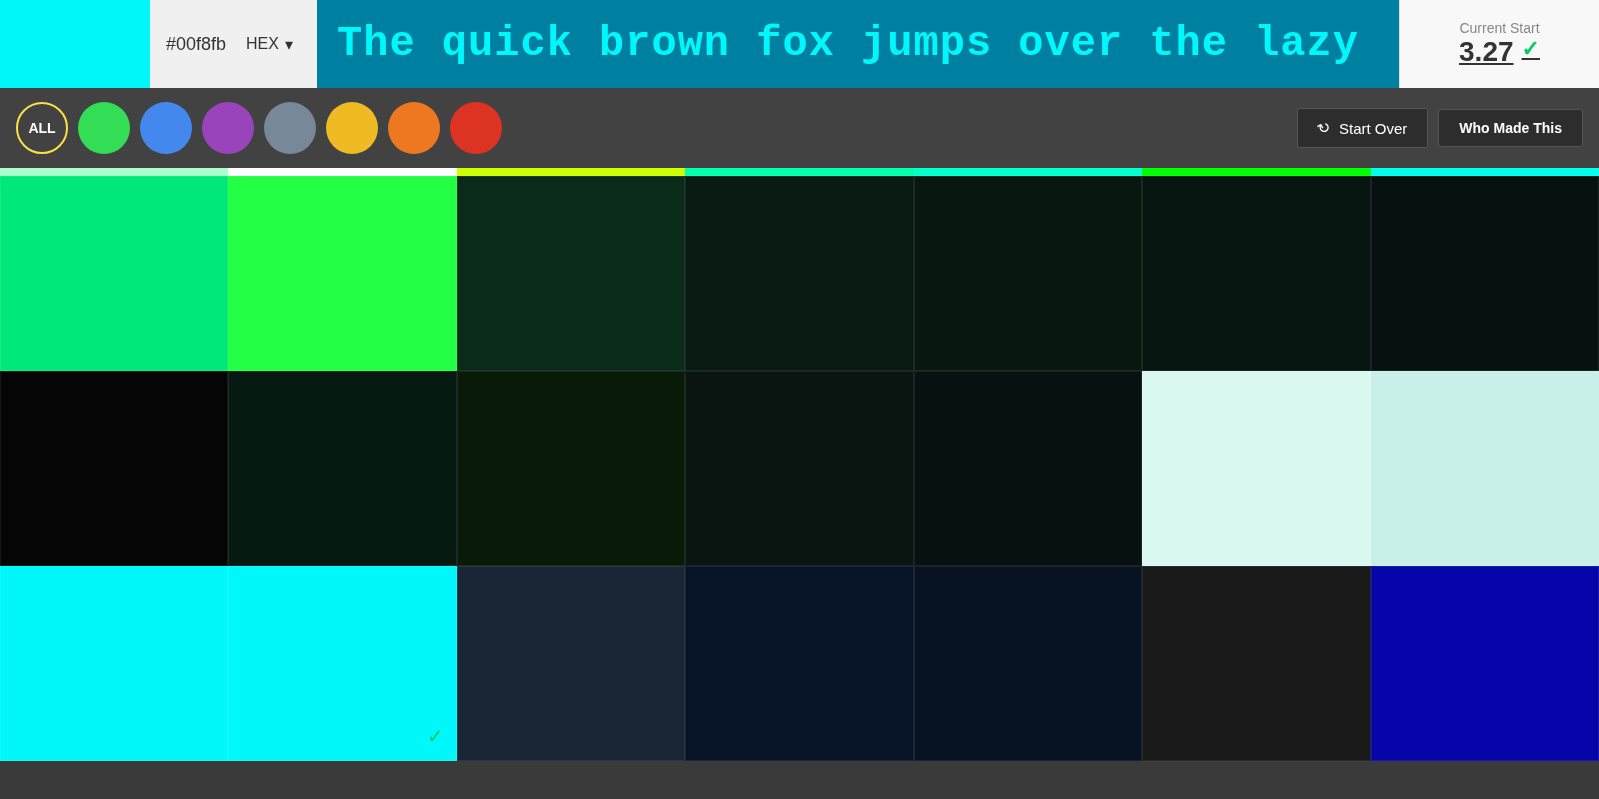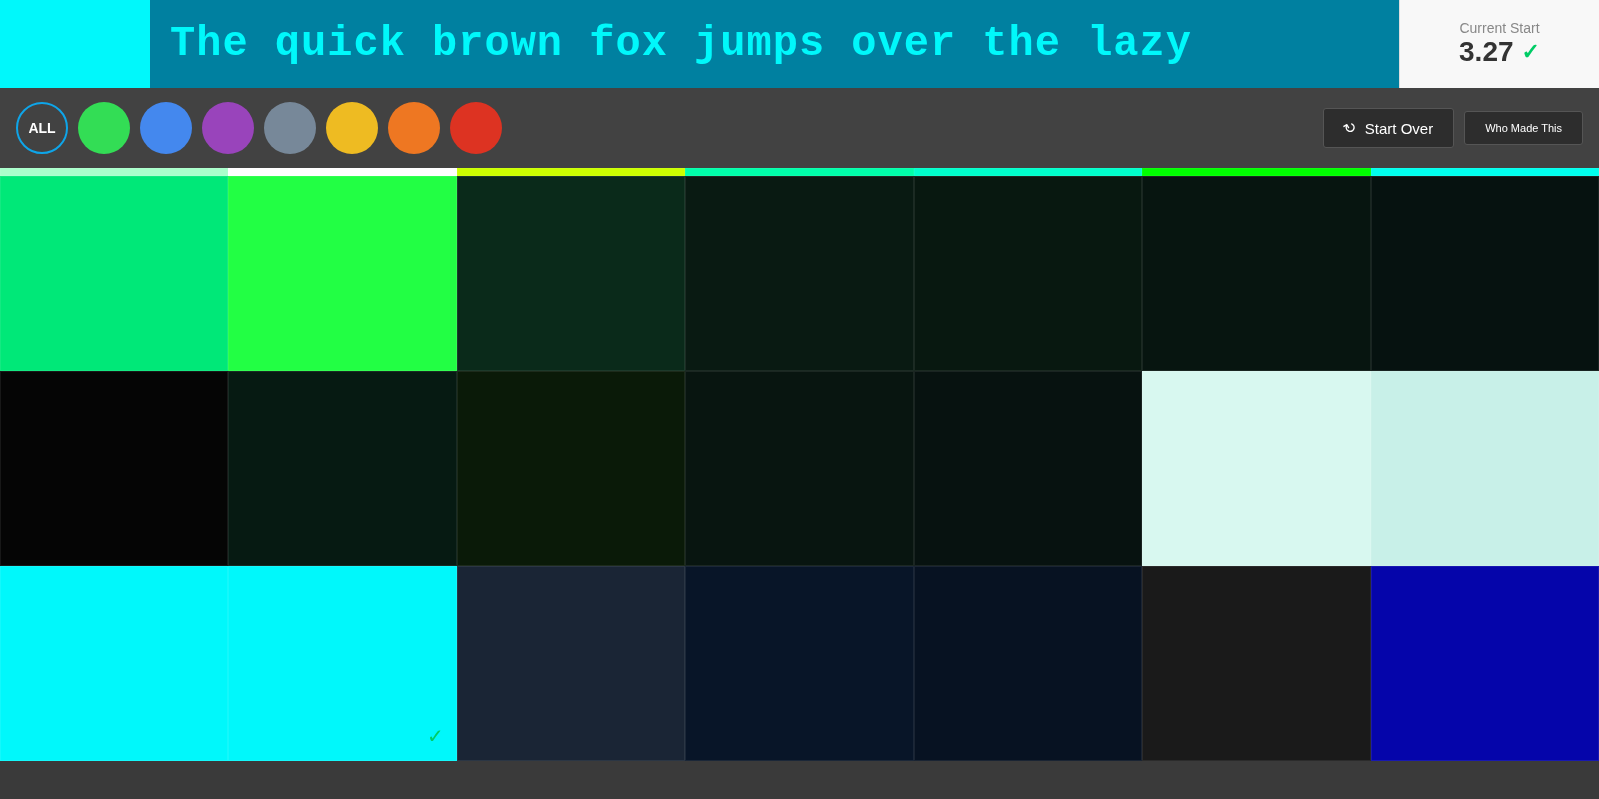--- a/index.html
+++ b/index.html
@@ -69,22 +69,23 @@
     }
     .ratio-label {
       font-size: 14px;
       color: #888;
     }
     .ratio-value {
       font-size: 28px;
       font-weight: bold;
       color: #333;
       display: flex;
-      align-items: center;
+      align-items: flex-start;
       gap: 8px;
+      text-decoration: underline;
     }
     .ratio-check {
       color: #00cc66;
       font-size: 22px;
     }
     .ratio-goal {
       display: flex;
       flex-direction: column;
       align-items: center;
       justify-content: center;
@@ -101,21 +102,21 @@
       padding: 12px 16px;
       background: #424242;
       height: 80px;
       gap: 10px;
     }
     .filter-all {
       width: 52px;
       height: 52px;
       border-radius: 50%;
       background: transparent;
-      border: 2px solid #0ea5e9;
+      border: 2px solid #fde047;
       color: #fff;
       font-size: 14px;
       font-weight: bold;
       display: flex;
       align-items: center;
       justify-content: center;
       cursor: pointer;
     }
     .filter-circle {
       width: 52px;
@@ -135,23 +136,24 @@
       padding: 10px 20px;
       font-size: 15px;
       cursor: pointer;
       border-radius: 3px;
     }
     .who-made-btn {
       background: #2d2d2d;
       color: #fff;
       border: 1px solid #555;
       padding: 10px 20px;
-      font-size: 11px;
+      font-size: 14px;
       cursor: pointer;
       border-radius: 3px;
+      font-weight: bold;
     }
 
     
     .color-grid {
       display: grid;
       grid-template-columns: repeat(7, 1fr);
       gap: 0;
       width: 100%;
     }
     .color-cell {
@@ -177,20 +179,27 @@
     .thin-cell {
       height: 8px;
       border: 1px solid rgba(255,255,255,0.05);
     }
   </style>
 </head>
 <body>
 
 <div class="header">
   <div class="color-preview" style="background: #00f8fb;"></div>
+  <div class="hex-input-area">
+    <span class="hex-value">#00f8fb</span>
+    <button class="hex-dropdown">
+      <span>HEX</span>
+      <span>▾</span>
+    </button>
+  </div>
   <div class="preview-text-area">
     <span class="preview-text">The quick brown fox jumps over the lazy</span>
   </div>
   <div class="ratio-current">
     <span class="ratio-label">Current Start</span>
     <span class="ratio-value">
       <span>3.27</span>
       <span class="ratio-check">✓</span>
     </span>
   </div>

